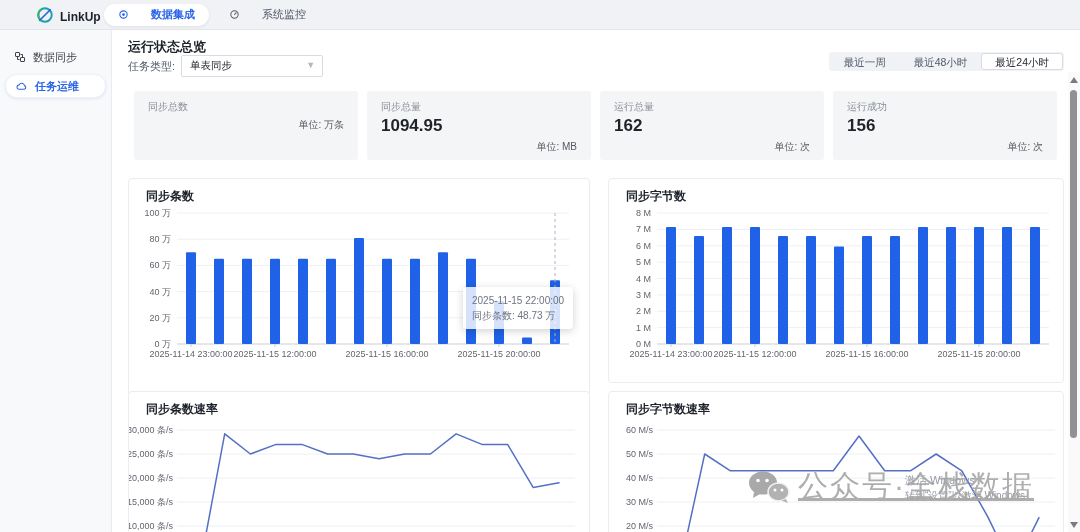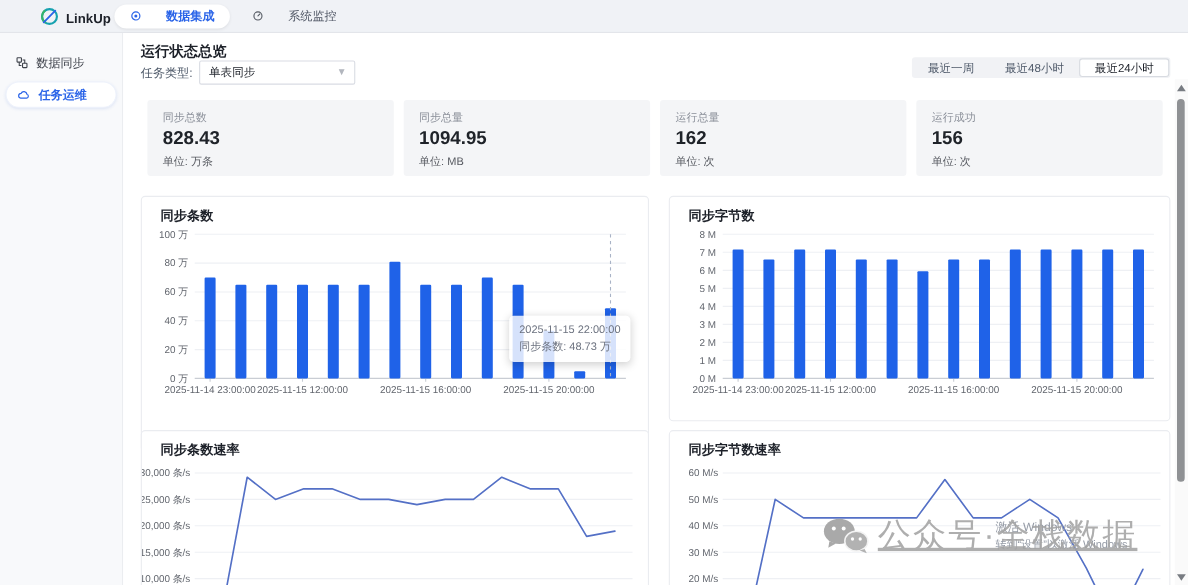--- a/index.html
+++ b/index.html
@@ -28,21 +28,21 @@
   .select-box .chev { position:absolute; right:7px; top:4px; color:#b2b6be; font-size:9px; }
   .time-seg { position:absolute; right:4px; top:22px; display:flex; background:#f1f2f5; border-radius:3px; padding:1px; }
   .seg-item { height:17px; line-height:17px; padding:0 13px; font-size:10.5px; color:#4e5969; border-radius:3px; cursor:pointer; border:1px solid transparent; }
   .seg-item.active { background:#fff; border:1px solid #d8dbe1; color:#1d2129; }
 
   
   .stats { position:absolute; left:22px; top:61px; width:923px; display:grid; grid-template-columns:repeat(4,1fr); gap:9px; }
   .stat-card { background:#f4f5f7; border-radius:3px; height:69px; padding:9px 14px; }
   .stat-label { font-size:10px; color:#8a8f99; }
   .stat-value { font-size:17px; font-weight:bold; color:#1f2329; margin-top:2px; }
-  .stat-unit { font-size:10px; color:#55585f; margin-top:4px; }
+  .stat-unit { font-size:10px; color:#55585f; margin-top:4px;text-align:right; }
 
   
   .chart-card { position:absolute; background:#fff; border:1px solid #eaecf0; border-radius:4px; overflow:hidden; }
   .chart-card svg { position:absolute; left:0; top:0; }
   .chart-title { position:absolute; left:17px; top:9px; font-size:12px; font-weight:bold; color:#1d2129; z-index:2; }
   #chart0 { left:16px; top:148px; width:462px; height:233px; }
   #chart1 { left:496px; top:148px; width:456px; height:205px; }
   #chart2 { left:16px; top:361px; width:462px; height:210px; }
   #chart3 { left:496px; top:361px; width:456px; height:210px; }
 
@@ -124,21 +124,20 @@
 
     <div class="time-seg">
       <div class="seg-item">最近一周</div>
       <div class="seg-item">最近48小时</div>
       <div class="seg-item active">最近24小时</div>
     </div>
 
     <div class="stats">
       <div class="stat-card">
         <div class="stat-label">同步总数</div>
-        <div class="stat-value">828.43</div>
         <div class="stat-unit">单位: 万条</div>
       </div>
       <div class="stat-card">
         <div class="stat-label">同步总量</div>
         <div class="stat-value">1094.95</div>
         <div class="stat-unit">单位: MB</div>
       </div>
       <div class="stat-card">
         <div class="stat-label">运行总量</div>
         <div class="stat-value">162</div>

